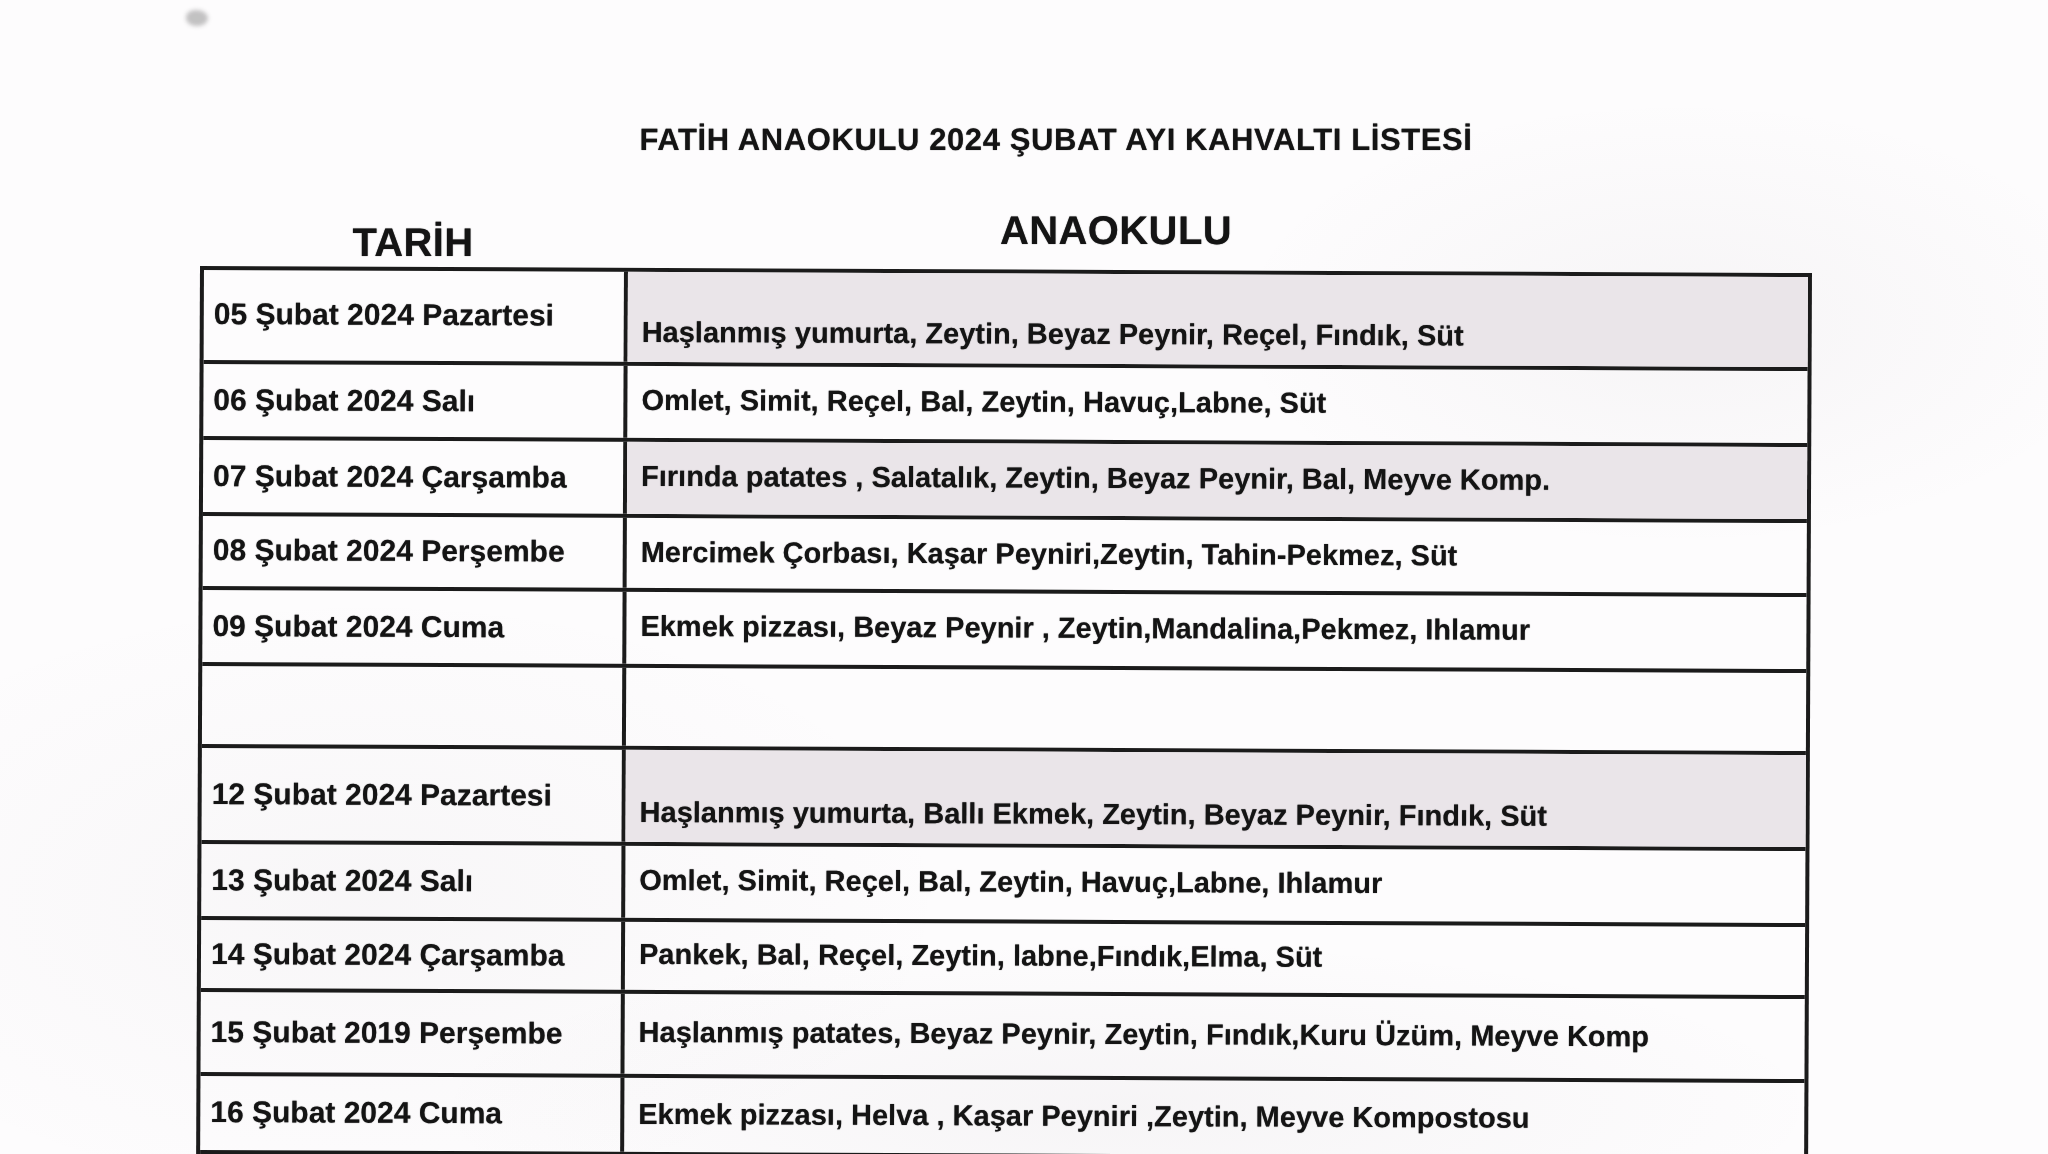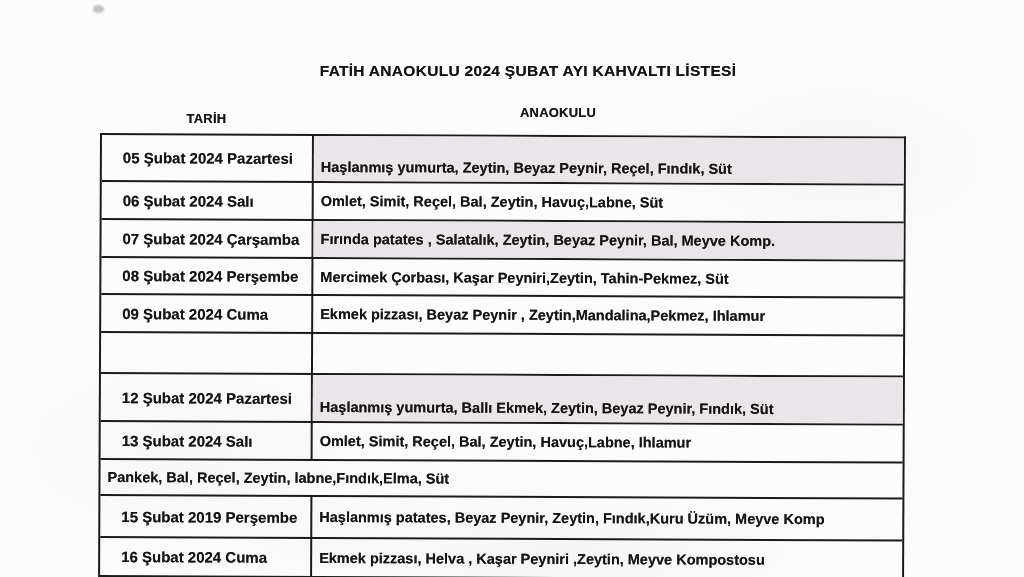--- a/index.html
+++ b/index.html
@@ -37,21 +37,21 @@
     margin: 16px;
     text-align: center;
     font-size: 15.5px;
     font-weight: 700;
     letter-spacing: 0.3px;
     text-shadow: 0 0 0.5px rgba(10,10,10,0.7);
   }
 
   .th {
     position: absolute;
-    font-size: 13px;
+    font-size: 20px;
     font-weight: 700;
     text-align: center;
     letter-spacing: 0.2px;
     text-shadow: 0 0 0.5px rgba(10,10,10,0.7);
   }
   .th-date { left: 100px; top: 111px; width: 213px; }
   .th-menu { left: 452px; top: 105px; width: 212px; }
 
   .table {
     position: absolute;
@@ -72,21 +72,21 @@
   .cell {
     box-sizing: border-box;
     display: flex;
     align-items: center;
     text-shadow: 0 0 0.5px rgba(10,10,10,0.65);
   }
   .cell.date {
     width: 212px;
     flex: 0 0 212px;
     border-right: 2px solid var(--border, #1b1b1b);
-    padding-left: 21px;
+    padding-left: 5px;
     font-size: 15px;
     font-weight: 700;
   }
   .cell.menu {
     flex: 1 1 auto;
     padding-left: 7px;
     padding-right: 4px;
     font-size: 14.5px;
     font-weight: 700;
     white-space: nowrap;
@@ -135,20 +135,21 @@
       </div>
       <div class="row tall" style="height: 48px;">
         <div class="cell date">12 Şubat 2024 Pazartesi</div>
         <div class="cell menu shaded">Haşlanmış yumurta, Ballı Ekmek,  Zeytin, Beyaz Peynir, Fındık, Süt</div>
       </div>
       <div class="row" style="height: 38px;">
         <div class="cell date">13 Şubat 2024 Salı</div>
         <div class="cell menu">Omlet, Simit, Reçel, Bal, Zeytin, Havuç,Labne, Ihlamur</div>
       </div>
       <div class="row" style="height: 36px;">
+        <div class="cell date">14 Şubat 2024 Çarşamba</div>
         <div class="cell menu">Pankek, Bal, Reçel, Zeytin, labne,Fındık,Elma, Süt</div>
       </div>
       <div class="row" style="height: 42px;">
         <div class="cell date">15 Şubat 2019 Perşembe</div>
         <div class="cell menu">Haşlanmış patates, Beyaz Peynir, Zeytin, Fındık,Kuru Üzüm, Meyve Komp</div>
       </div>
       <div class="row" style="height: 39px;">
         <div class="cell date">16 Şubat 2024 Cuma</div>
         <div class="cell menu">Ekmek pizzası, Helva , Kaşar Peyniri ,Zeytin, Meyve Kompostosu</div>
       </div>

